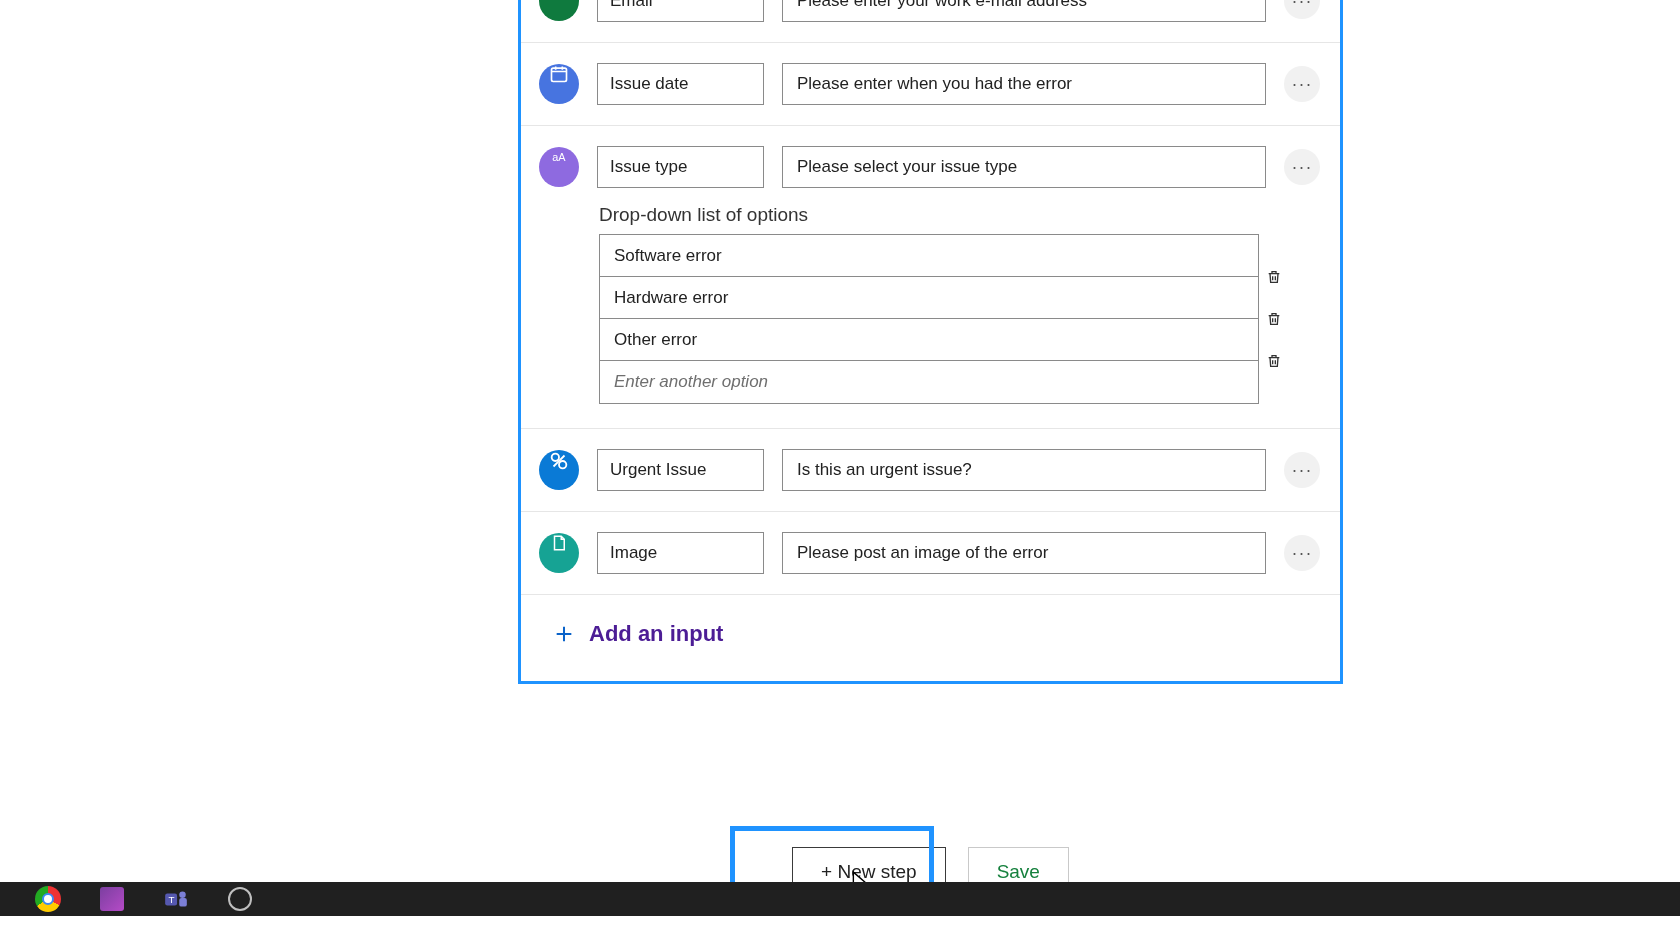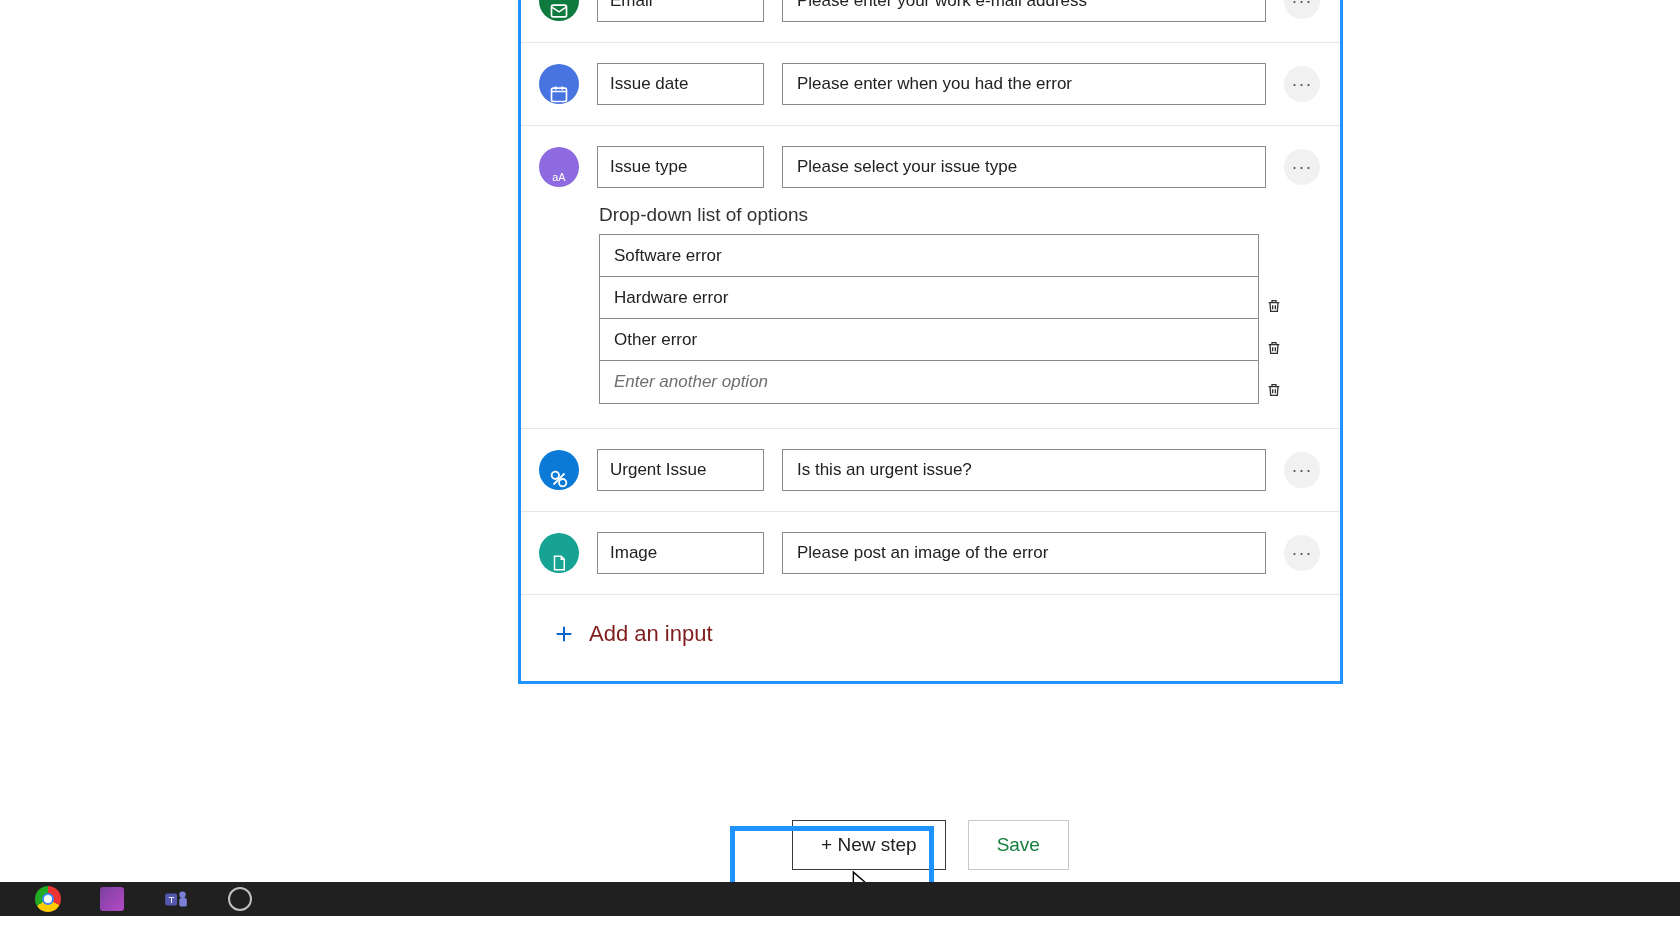--- a/index.html
+++ b/index.html
@@ -22,21 +22,21 @@
   .input-row {
     display: flex;
     align-items: center;
     gap: 18px;
     padding: 12px 20px 12px 18px;
   }
   .divider { height: 1px; background: #e6e6e6; margin: 8px 0; }
 
   .type-icon {
     width: 40px; height: 40px; border-radius: 50%;
-    display: flex; align-items: flex-end; justify-content: center;
+    display: flex; align-items: flex-start; justify-content: center;
     color: #fff; flex: 0 0 40px;
   }
   .ic-email   { background: #0f7a3e; }
   .ic-date    { background: #4774e0; }
   .ic-type    { background: #8e6ae0; }
   .ic-urgent  { background: #0a7ad6; }
   .ic-image   { background: #16a394; }
 
   .name-box {
     width: 167px; height: 42px;
@@ -70,34 +70,34 @@
     display: block; width: 100%; border: none; border-bottom: 1px solid #8a8a8a;
     height: 42px; font-size: 17px; padding: 0 14px; font-family: inherit;
     background:#fff; color:#222;
   }
   .opt-row:last-child { border-bottom: none; font-style: italic; }
   .opt-row::placeholder { color: #6f6f6f; }
   .trash-btn {
     width: 28px; height: 28px; background: none; border: none; cursor: pointer;
     display:flex; align-items:center; justify-content:center; color:#444;
   }
-  .opt-line-row { display:flex; align-items:flex-end; gap:1px; }
+  .opt-line-row { display:flex; align-items:center; gap:1px; }
 
   
   .add-input {
     display: flex; align-items: center; gap: 14px;
     padding: 18px 20px 14px 32px;
     color: #0a63c9; font-size: 22px; cursor: pointer;
     border: none; background: none;
   }
   .plus-ic { width: 22px; height: 22px; display: inline-flex; align-items:center; justify-content:center; }
 
   
   .actions { position: absolute; left: 518px; top: 820px; width: 825px; display:flex; justify-content:center; gap: 22px; }
-  .btn { height: 50px; padding: 8px 28px; font-size: 19px; font-family: inherit; cursor: pointer; }
+  .btn { height: 50px; padding: 8px 28px; font-size: 19px; font-family: inherit; cursor: pointer; margin-top: 27px; }
   .btn-new { background:#fff; border: 1.5px solid #3a3a3a; color:#222; }
   .btn-save { background:#fff; border: 1px solid #c9c9c9; color:#15803d; cursor: default; }
   .highlight-box {
     position: absolute;
     border: 5px solid #1f93ff;
     pointer-events:none;
   }
   .hl-newstep { left: 730px; top: 826px; width: 204px; height: 88px; }
 
   
@@ -224,21 +224,21 @@
           </button>
       </div>
       <div class="divider"></div>
 
       <button class="add-input">
         <span class="plus-ic">
           <svg width="22" height="22" viewBox="0 0 24 24" fill="none" stroke="#0a63c9" stroke-width="2.2">
               <path d="M12 4v16M4 12h16"></path>
             </svg>
         </span>
-        <span style="color:#7f1d1d;">Add an input</span>
+        <span style="color:#4c1d95;font-weight:bold;">Add an input</span>
       </button>
 
     </div>
   </div>
 
   <div class="actions">
     <button class="btn btn-new">+ New step</button>
     <button class="btn btn-save" disabled="">Save</button>
   </div>
 

